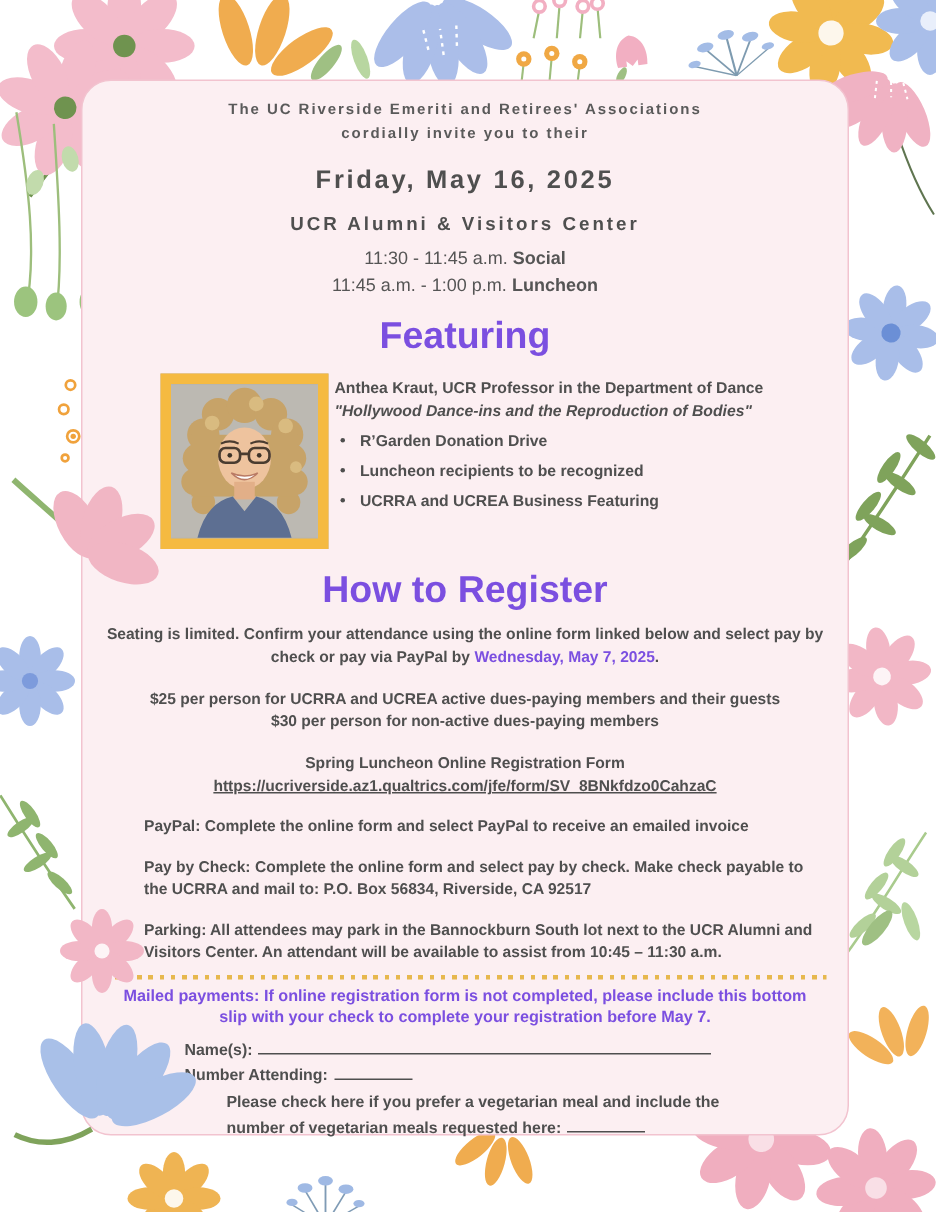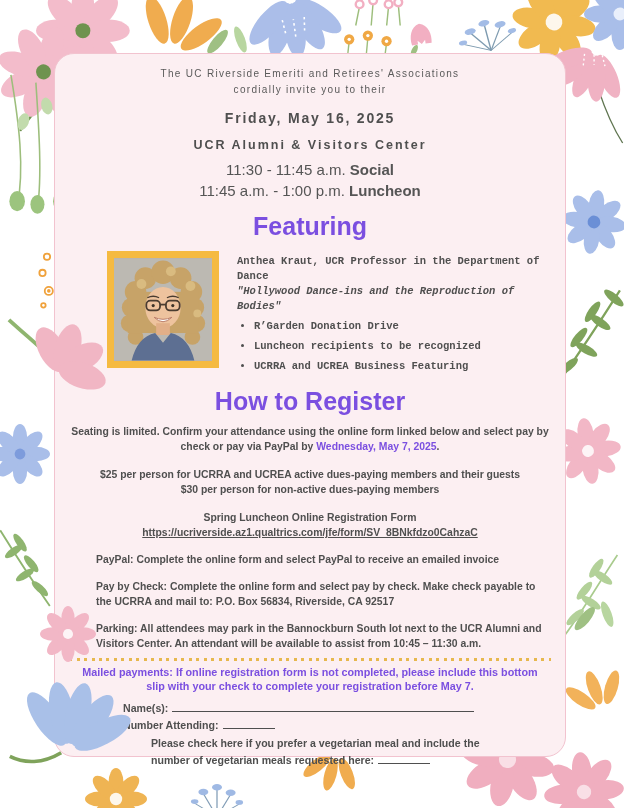--- a/index.html
+++ b/index.html
@@ -3,30 +3,30 @@
 <meta charset="utf-8">
 <style>
   html,body{margin:0;padding:0;background:#fff;}
   .page{position:relative;width:624px;height:808px;overflow:hidden;background:#ffffff;
         font-family:"Liberation Sans",sans-serif;}
   .dec{position:absolute;z-index:1;overflow:visible;}
   .dec-front{z-index:3;}
   .panel{position:absolute;left:54px;top:53px;width:512px;height:704px;box-sizing:border-box;
          background:#FCEFF2;border:1.5px solid #F2C3CF;border-radius:20px;z-index:2;
          padding:10px 12px;text-align:center;color:#4F4F4F;}
-  .invite{font-size:10px;font-weight:400;letter-spacing:1.3px;color:#5A5A5A;line-height:16px;}
+  .invite{font-size:10px;font-weight:700;letter-spacing:1.3px;color:#5A5A5A;line-height:16px;}
   .invite.l1{margin-top:2px;}
   .title{font-size:38px;font-weight:800;color:#7B4FE0;letter-spacing:.5px;margin-top:7px;line-height:42px;}
-  .date{font-size:14px;font-weight:700;letter-spacing:1.8px;margin-top:12px;color:#4F4F4F;}
+  .date{font-size:17px;font-weight:700;letter-spacing:1.8px;margin-top:12px;color:#4F4F4F;}
   .venue{font-size:12.5px;font-weight:700;letter-spacing:2px;margin-top:12px;}
-  .sched{font-size:15px;margin-top:9px;color:#555;font-weight:400;}
+  .sched{font-size:12px;margin-top:9px;color:#555;font-weight:400;}
   .sched+.sched{margin-top:4px;}
   .sched b{font-weight:700;}
   .h2{font-size:25px;font-weight:800;color:#7B4FE0;margin-top:12px;line-height:30px;text-align:center;}
-  .feat-row{display:flex;text-align:left;margin:10px 0 0 40px;gap:18px;font-family:Liberation Mono, monospace;}
+  .feat-row{display:flex;text-align:left;margin:10px 0 0 40px;gap:4px;}
   .photo{width:112px;height:117px;border:7px solid #F5BA41;box-sizing:border-box;flex:none;background:#b8b4ad;}
   .feat-text{font-size:10.5px;font-weight:700;line-height:15px;padding-top:3px;color:#4F4F4F;}
   .quote{font-style:italic;}
   .act-label{margin-top:11px;}
   .feat-text ul{margin:4px 0 0 0;padding-left:17px;}
   .feat-text li{margin-top:5px;}
   .center-p{font-size:10.4px;font-weight:700;line-height:15px;margin:8px auto 0;max-width:494px;}
   .accent{color:#7B4FE0;}
   .prices{margin-top:13px;}
   .formlabel{margin-top:13px;}

